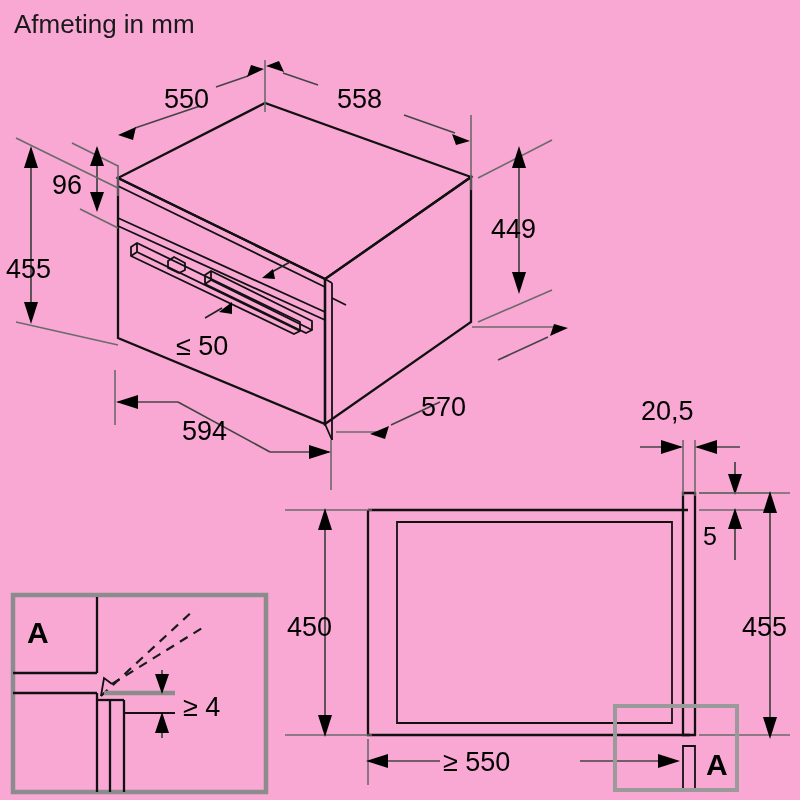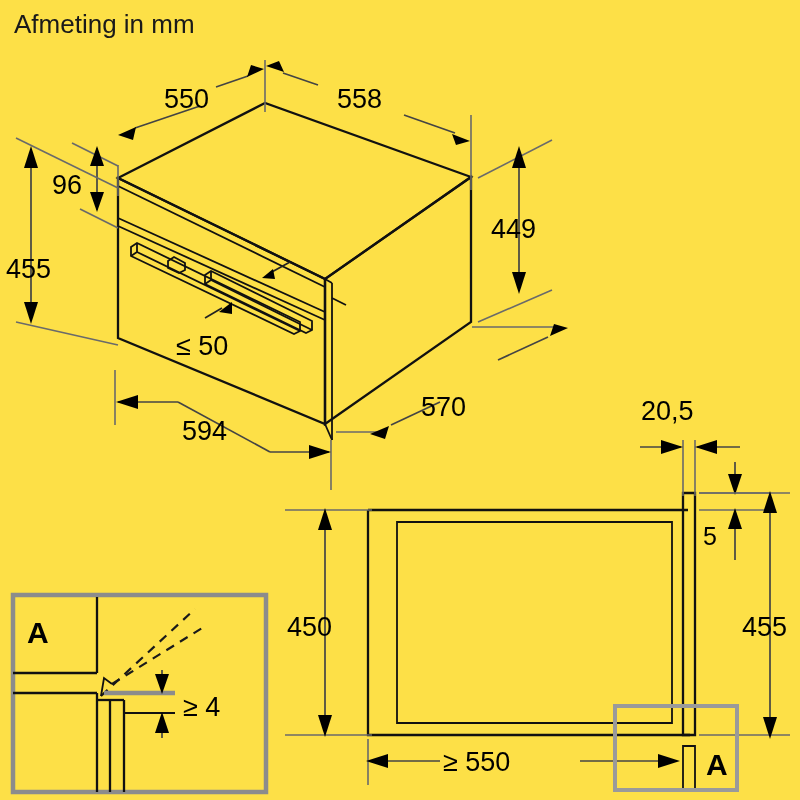--- a/index.html
+++ b/index.html
@@ -7,21 +7,21 @@
     padding: 0;
     background: #ffffff;
   }
   body {
     font-family: "Liberation Sans", sans-serif;
   }
   #page {
     position: relative;
     width: 800px;
     height: 800px;
-    background: #fde047;
+    background: #f9a8d4;
     overflow: hidden;
   }
   #drawing {
     position: absolute;
     left: 0;
     top: 0;
     width: 800px;
     height: 800px;
   }
   .dimtext {

